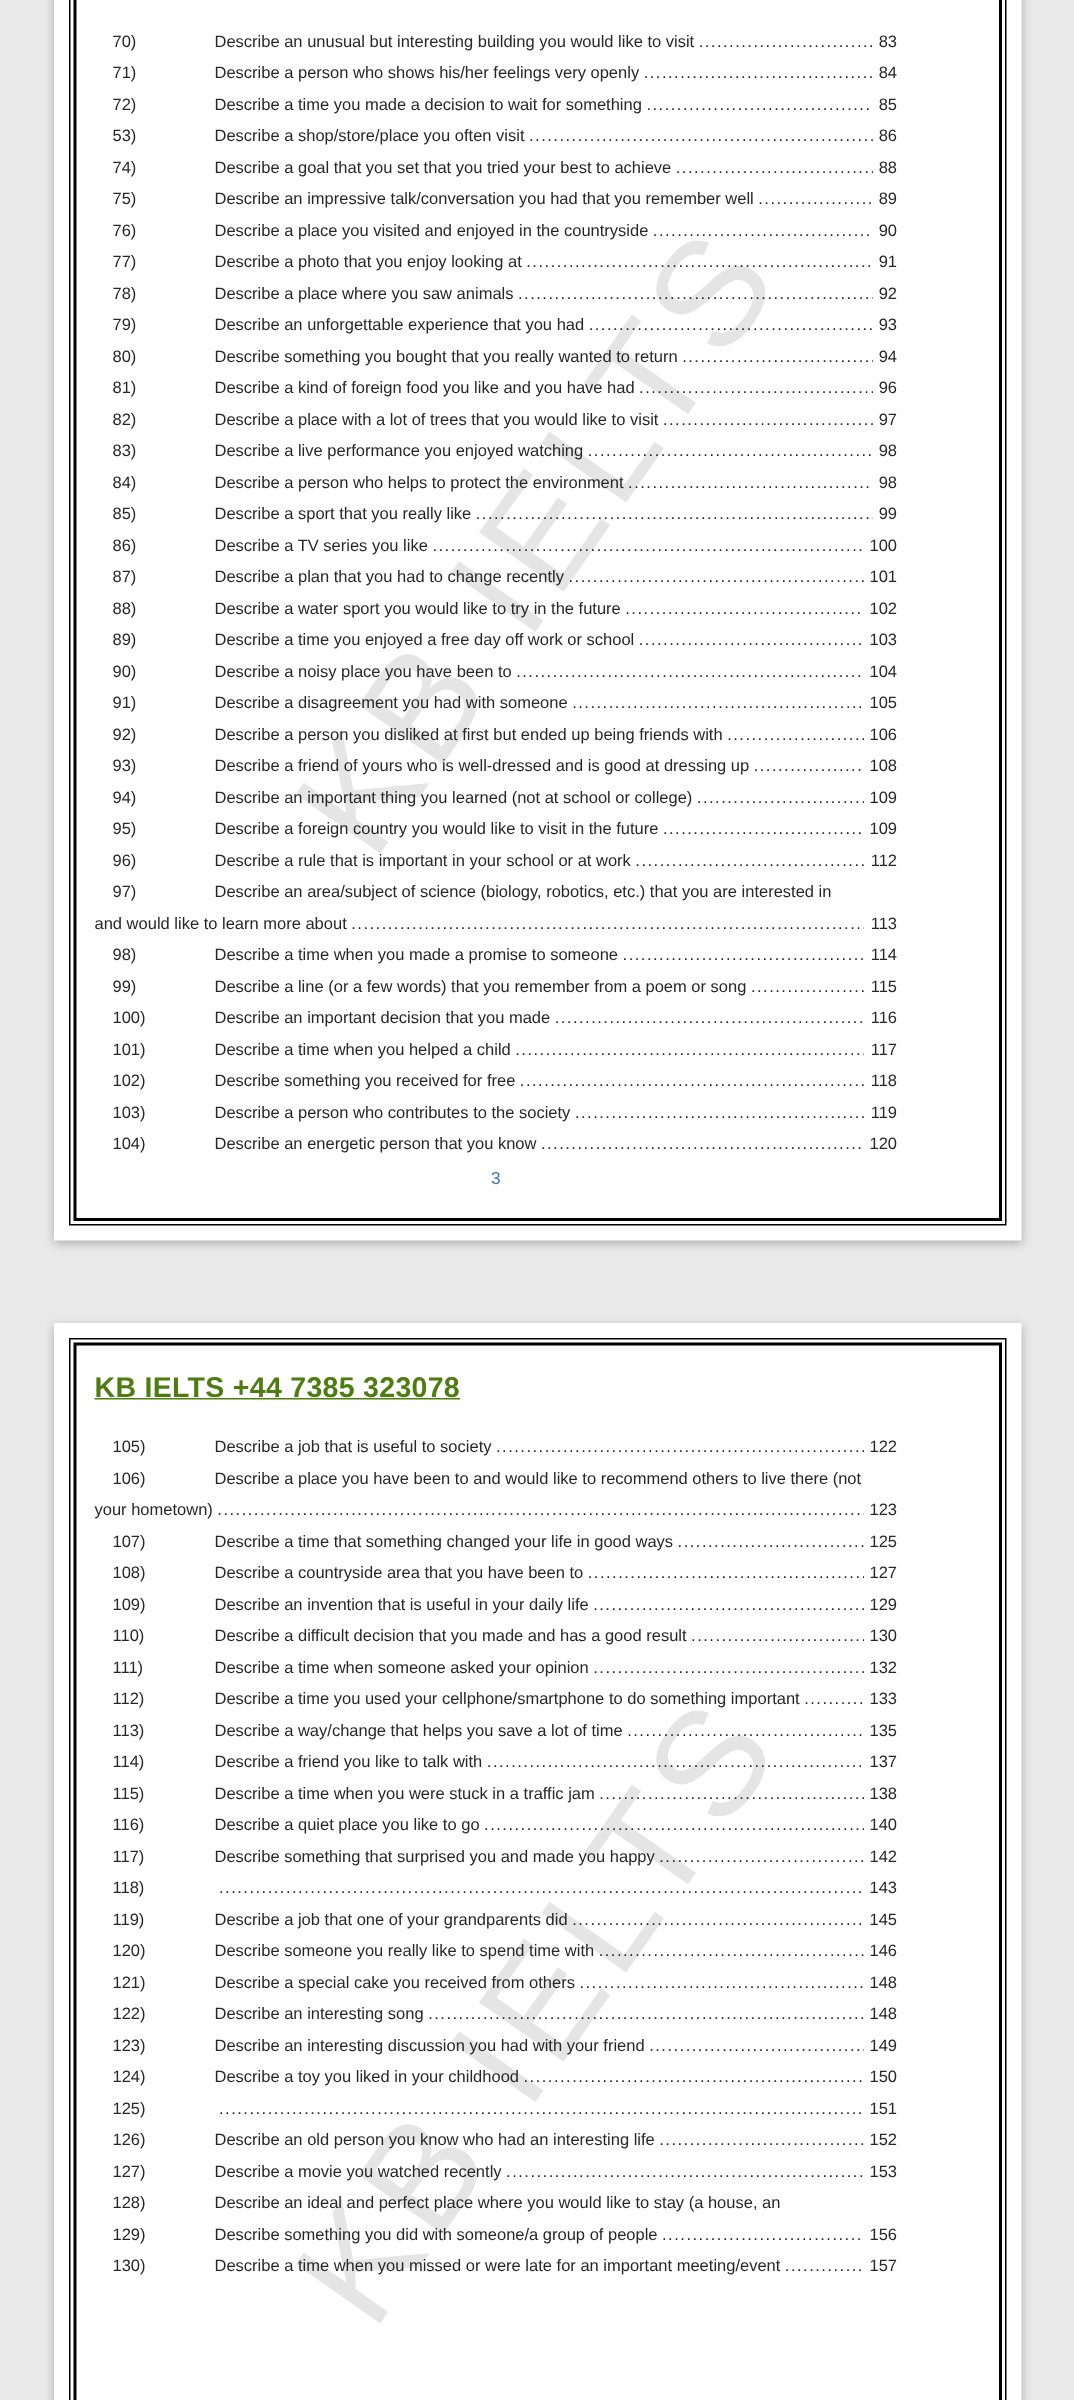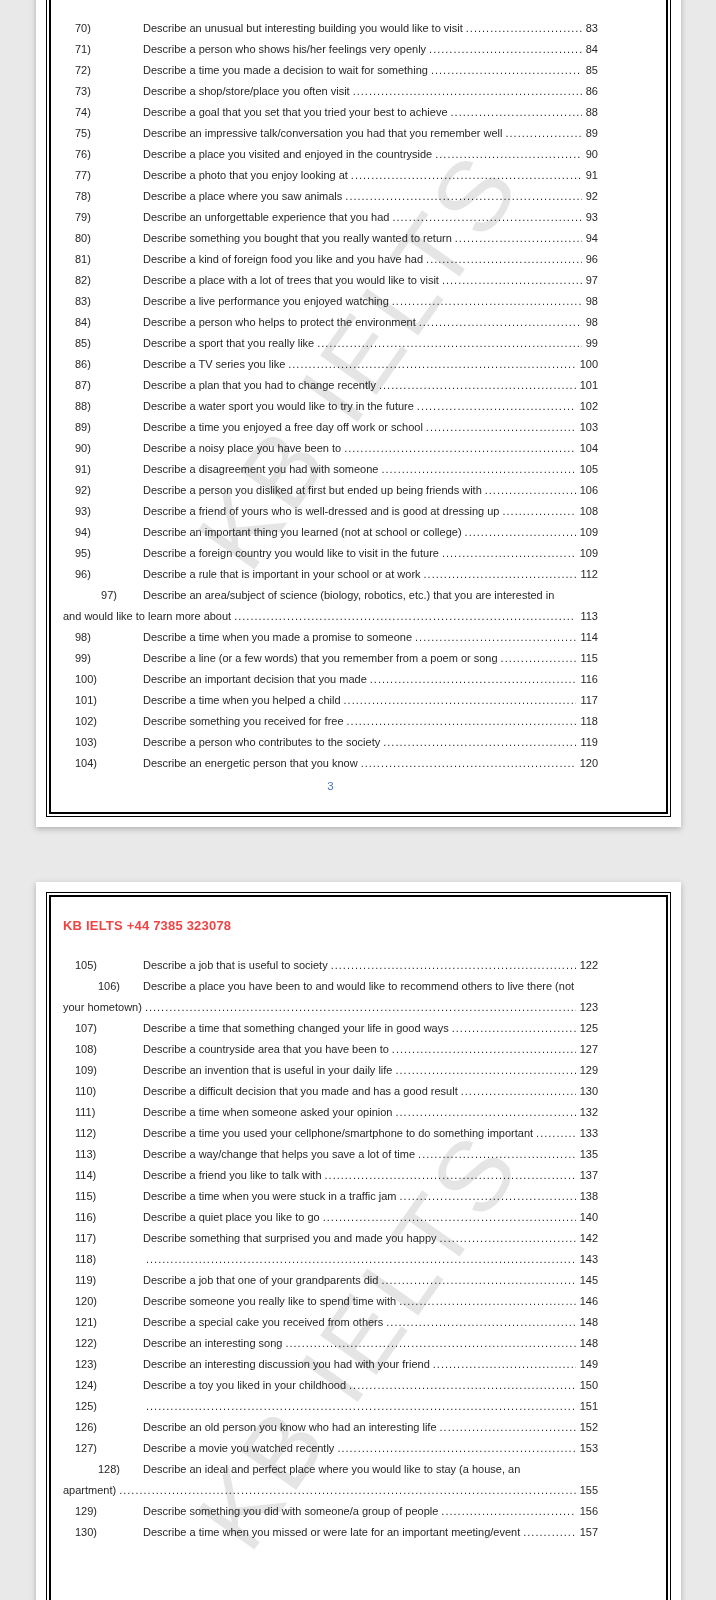--- a/index.html
+++ b/index.html
@@ -32,30 +32,30 @@
     transform:translate(-50%,-50%) rotate(-55deg);
     font-size:100px; letter-spacing:6px; white-space:nowrap;
     color:var(--watermark); pointer-events:none;
   }
   .wm1 { top:417px; }
   .wm2 { top:458px; }
   .content { position:absolute; left:27px; width:535px; z-index:2; }
   .content1 { top:75px; }
   .content2 { top:34px; }
   .doc-header {
-    font-size:13px; font-weight:bold; color:#ef4444;
-    line-height:20px; margin-bottom:19px; letter-spacing:0.2px;
+    font-size:19px; font-weight:bold; color:#4d7c0f;
+    line-height:20px; margin-bottom:19px; letter-spacing:0.2px;text-decoration:underline;
   }
   .toc-row {
     display:flex; align-items:baseline;
     font-size:11px; line-height:21px; height:21px; color:var(--text);
   }
   .toc-num { flex:0 0 80px; padding-left:12px; }
   .toc-text { flex:0 1 auto; white-space:nowrap; }
-  .toc-row.no-leader { overflow:visible;text-align:center; }
+  .toc-row.no-leader { overflow:visible; }
   .toc-row.continuation .toc-text { flex:0 0 auto; }
   .leader { flex:1 1 0; min-width:8px; overflow:hidden; white-space:nowrap; margin:0 4px 0 3px; }
   .leader::after {
     content:"........................................................................................................................";
     letter-spacing:1px;
   }
   .toc-page { flex:0 0 auto; }
   .page-footer {
     text-align:center; margin-top:6px; font-size:11.5px; color:var(--accent);
   }
@@ -84,21 +84,21 @@
             <span class="leader"></span>
             <span class="toc-page">84</span>
           </div>
           <div class="toc-row">
             <span class="toc-num">72)</span>
             <span class="toc-text">Describe a time you made a decision to wait for something</span>
             <span class="leader"></span>
             <span class="toc-page">85</span>
           </div>
           <div class="toc-row">
-            <span class="toc-num">73)</span>
+            <span class="toc-num">53)</span>
             <span class="toc-text">Describe a shop/store/place you often visit</span>
             <span class="leader"></span>
             <span class="toc-page">86</span>
           </div>
           <div class="toc-row">
             <span class="toc-num">74)</span>
             <span class="toc-text">Describe a goal that you set that you tried your best to achieve</span>
             <span class="leader"></span>
             <span class="toc-page">88</span>
           </div>
@@ -434,25 +434,20 @@
           <div class="toc-row">
             <span class="toc-num">127)</span>
             <span class="toc-text">Describe a movie you watched recently</span>
             <span class="leader"></span>
             <span class="toc-page">153</span>
           </div>
           <div class="toc-row no-leader">
             <span class="toc-num">128)</span>
             <span class="toc-text">Describe an ideal and perfect place where you would like to stay (a house, an</span>
           </div>
-          <div class="toc-row continuation">
-            <span class="toc-text">apartment)</span>
-            <span class="leader"></span>
-            <span class="toc-page">155</span>
-          </div>
           <div class="toc-row">
             <span class="toc-num">129)</span>
             <span class="toc-text">Describe something you did with someone/a group of people</span>
             <span class="leader"></span>
             <span class="toc-page">156</span>
           </div>
           <div class="toc-row">
             <span class="toc-num">130)</span>
             <span class="toc-text">Describe a time when you missed or were late for an important meeting/event</span>
             <span class="leader"></span>

